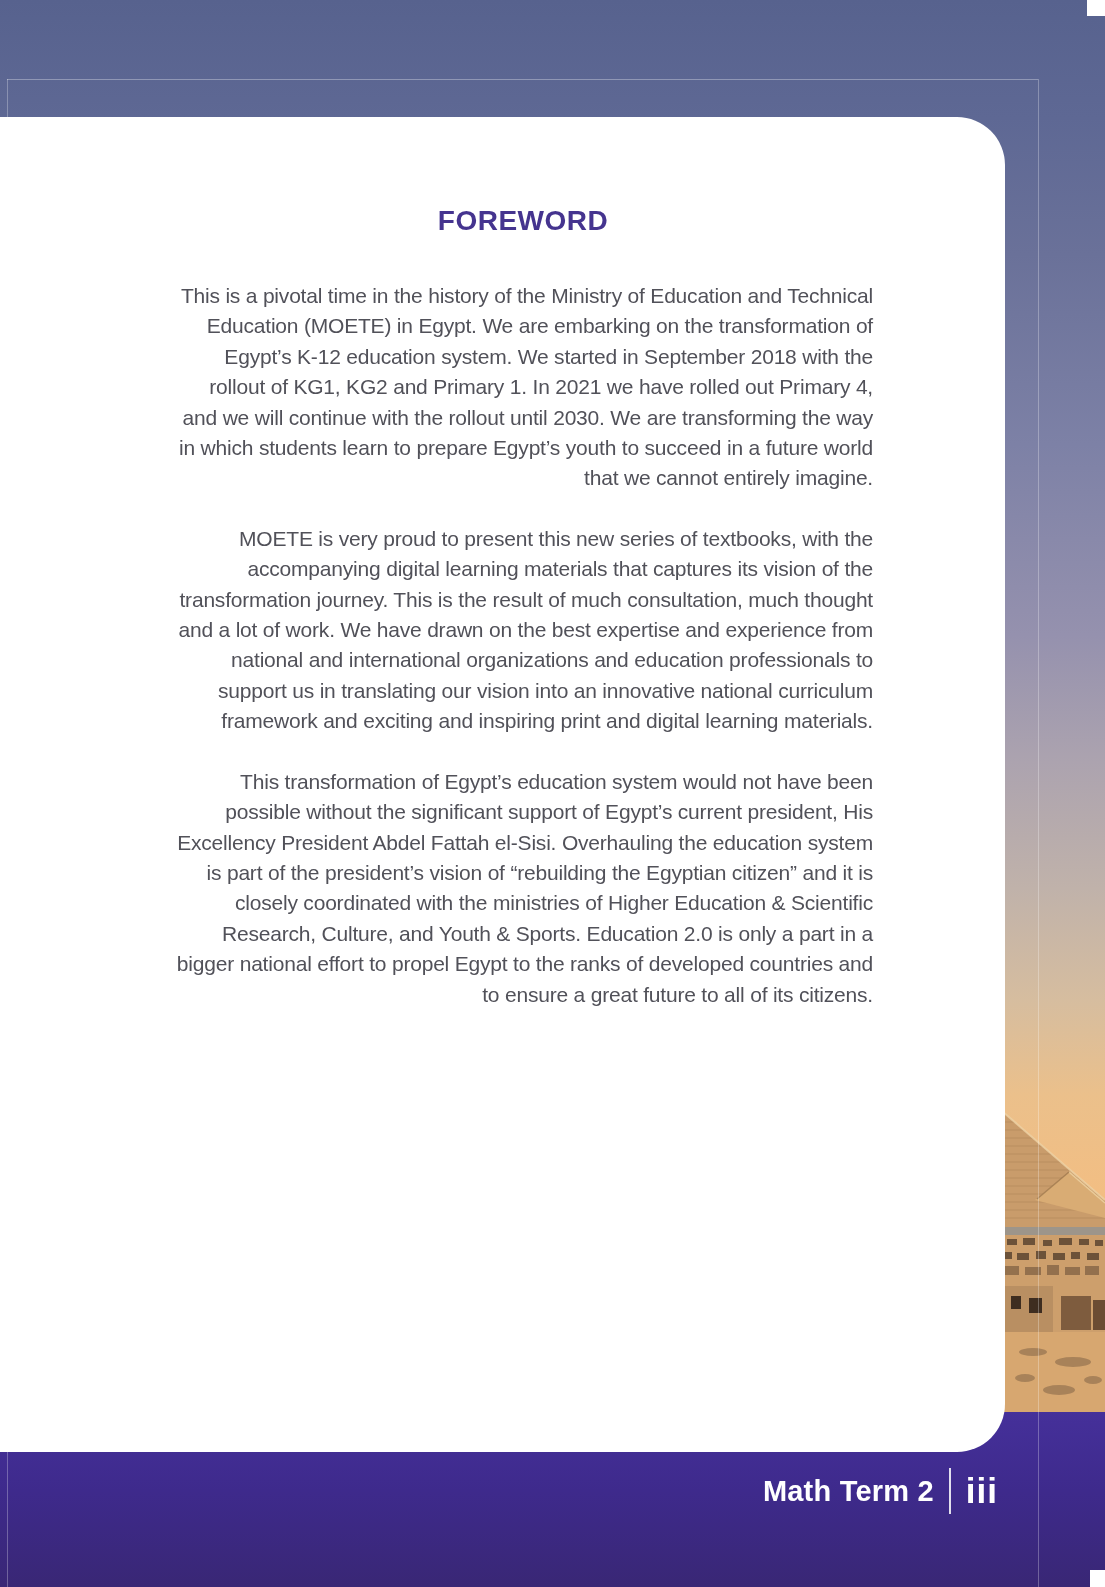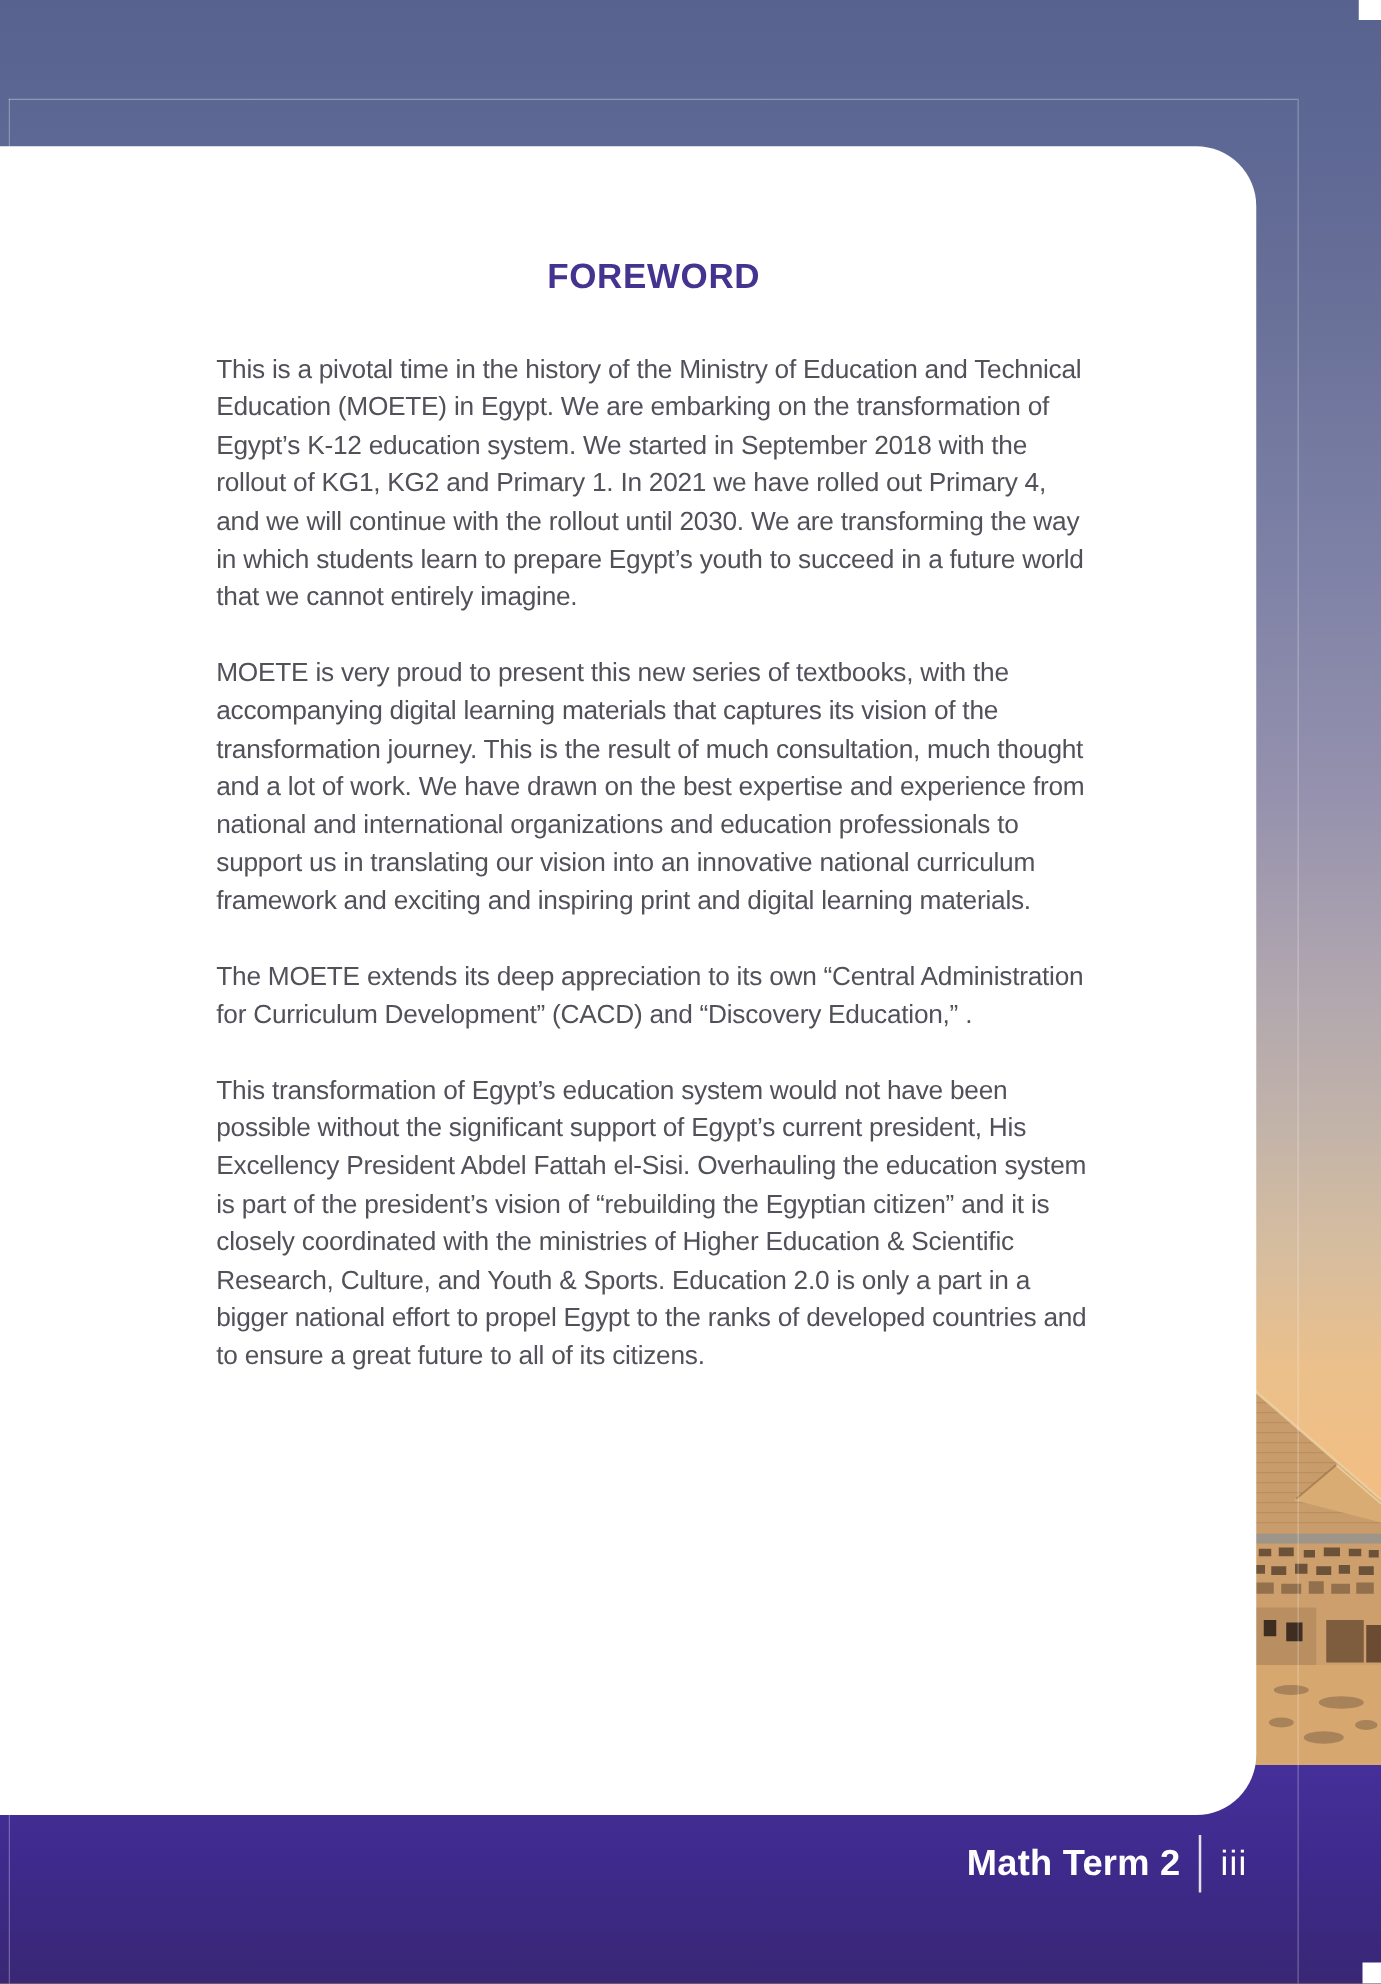--- a/index.html
+++ b/index.html
@@ -33,40 +33,40 @@
     position:absolute;left:0;top:1412px;width:1105px;height:175px;z-index:3;
     background:linear-gradient(180deg,#45309A 0%,#3E2A8C 45%,#392775 100%);
   }
   .footer-content{
     position:absolute;top:56px;right:107px;height:46px;
     display:flex;align-items:center;gap:15px;
     color:#FFFFFF;
   }
   .footer-book{font-size:29px;font-weight:bold;letter-spacing:.2px;}
   .footer-divider{width:2px;height:46px;background:rgba(255,255,255,.85);}
-  .footer-page{font-size:28px;font-weight:normal;letter-spacing:1px;}
+  .footer-page{font-size:35px;font-weight:bold;letter-spacing:1px;}
   
   .frame-line{position:absolute;background:rgba(255,255,255,.32);z-index:4;}
   .frame-top{left:7px;top:79px;width:1031px;height:1px;}
   .frame-left{left:7px;top:79px;width:1px;height:1508px;background:rgba(255,255,255,.28);}
   .frame-right{left:1038px;top:79px;width:1px;height:1508px;background:rgba(255,255,255,.28);}
   
   .card{
     position:absolute;left:0;top:117px;width:1005px;height:1335px;z-index:5;
     background:#FFFFFF;
     border-radius:0 48px 48px 0;
   }
   .text-col{margin:0 132px 0 173px;}
   .page-title{
     margin:88px 0 12px 0;
     text-align:center;
     font-size:28px;font-weight:bold;letter-spacing:.5px;
     color:#45348F;
   }
-  .body-copy{margin-top:44px;}
+  .body-copy{margin-top:44px;text-align:right;}
   .body-copy p{
     margin:0 0 30px 0;
     font-size:21px;line-height:30.4px;letter-spacing:-.2px;
     color:#515159;
   }
   
   .notch{position:absolute;background:#FFFFFF;z-index:6;}
   .notch-top{left:1087px;top:0;width:18px;height:16px;}
   .notch-bottom{left:1090px;top:1570px;width:15px;height:17px;}
 </style>
@@ -158,21 +158,20 @@
   <div class="frame-line frame-top"></div>
   <div class="frame-line frame-left"></div>
   <div class="frame-line frame-right"></div>
 
   <div class="card">
     <div class="text-col">
       <h1 class="page-title">FOREWORD</h1>
       <div class="body-copy">
         <p>This is a pivotal time in the history of the Ministry of Education and Technical Education (MOETE) in Egypt. We are embarking on the transformation of Egypt’s K-12 education system. We started in September 2018 with the rollout of KG1, KG2 and Primary 1. In 2021 we have rolled out Primary 4, and we will continue with the rollout until 2030. We are transforming the way in which students learn to prepare Egypt’s youth to succeed in a future world that we cannot entirely imagine.</p>
         <p>MOETE is very proud to present this new series of textbooks, with the accompanying digital learning materials that captures its vision of the transformation journey. This is the result of much consultation, much thought and a lot of work. We have drawn on the best expertise and experience from national and international organizations and education professionals to support us in translating our vision into an innovative national curriculum framework and exciting and inspiring print and digital learning materials.</p>
-        <p>The MOETE extends its deep appreciation to its own “Central Administration for Curriculum Development” (CACD) and “Discovery Education,” .</p>
         <p>This transformation of Egypt’s education system would not have been possible without the significant support of Egypt’s current president, His Excellency President Abdel Fattah el-Sisi. Overhauling the education system is part of the president’s vision of “rebuilding the Egyptian citizen” and it is closely coordinated with the ministries of Higher Education &amp; Scientific Research, Culture, and Youth &amp; Sports. Education 2.0 is only a part in a bigger national effort to propel Egypt to the ranks of developed countries and to ensure a great future to all of its citizens.</p>
       </div>
     </div>
   </div>
 
   <div class="notch notch-top"></div>
   <div class="notch notch-bottom"></div>
 
 </div>
 

